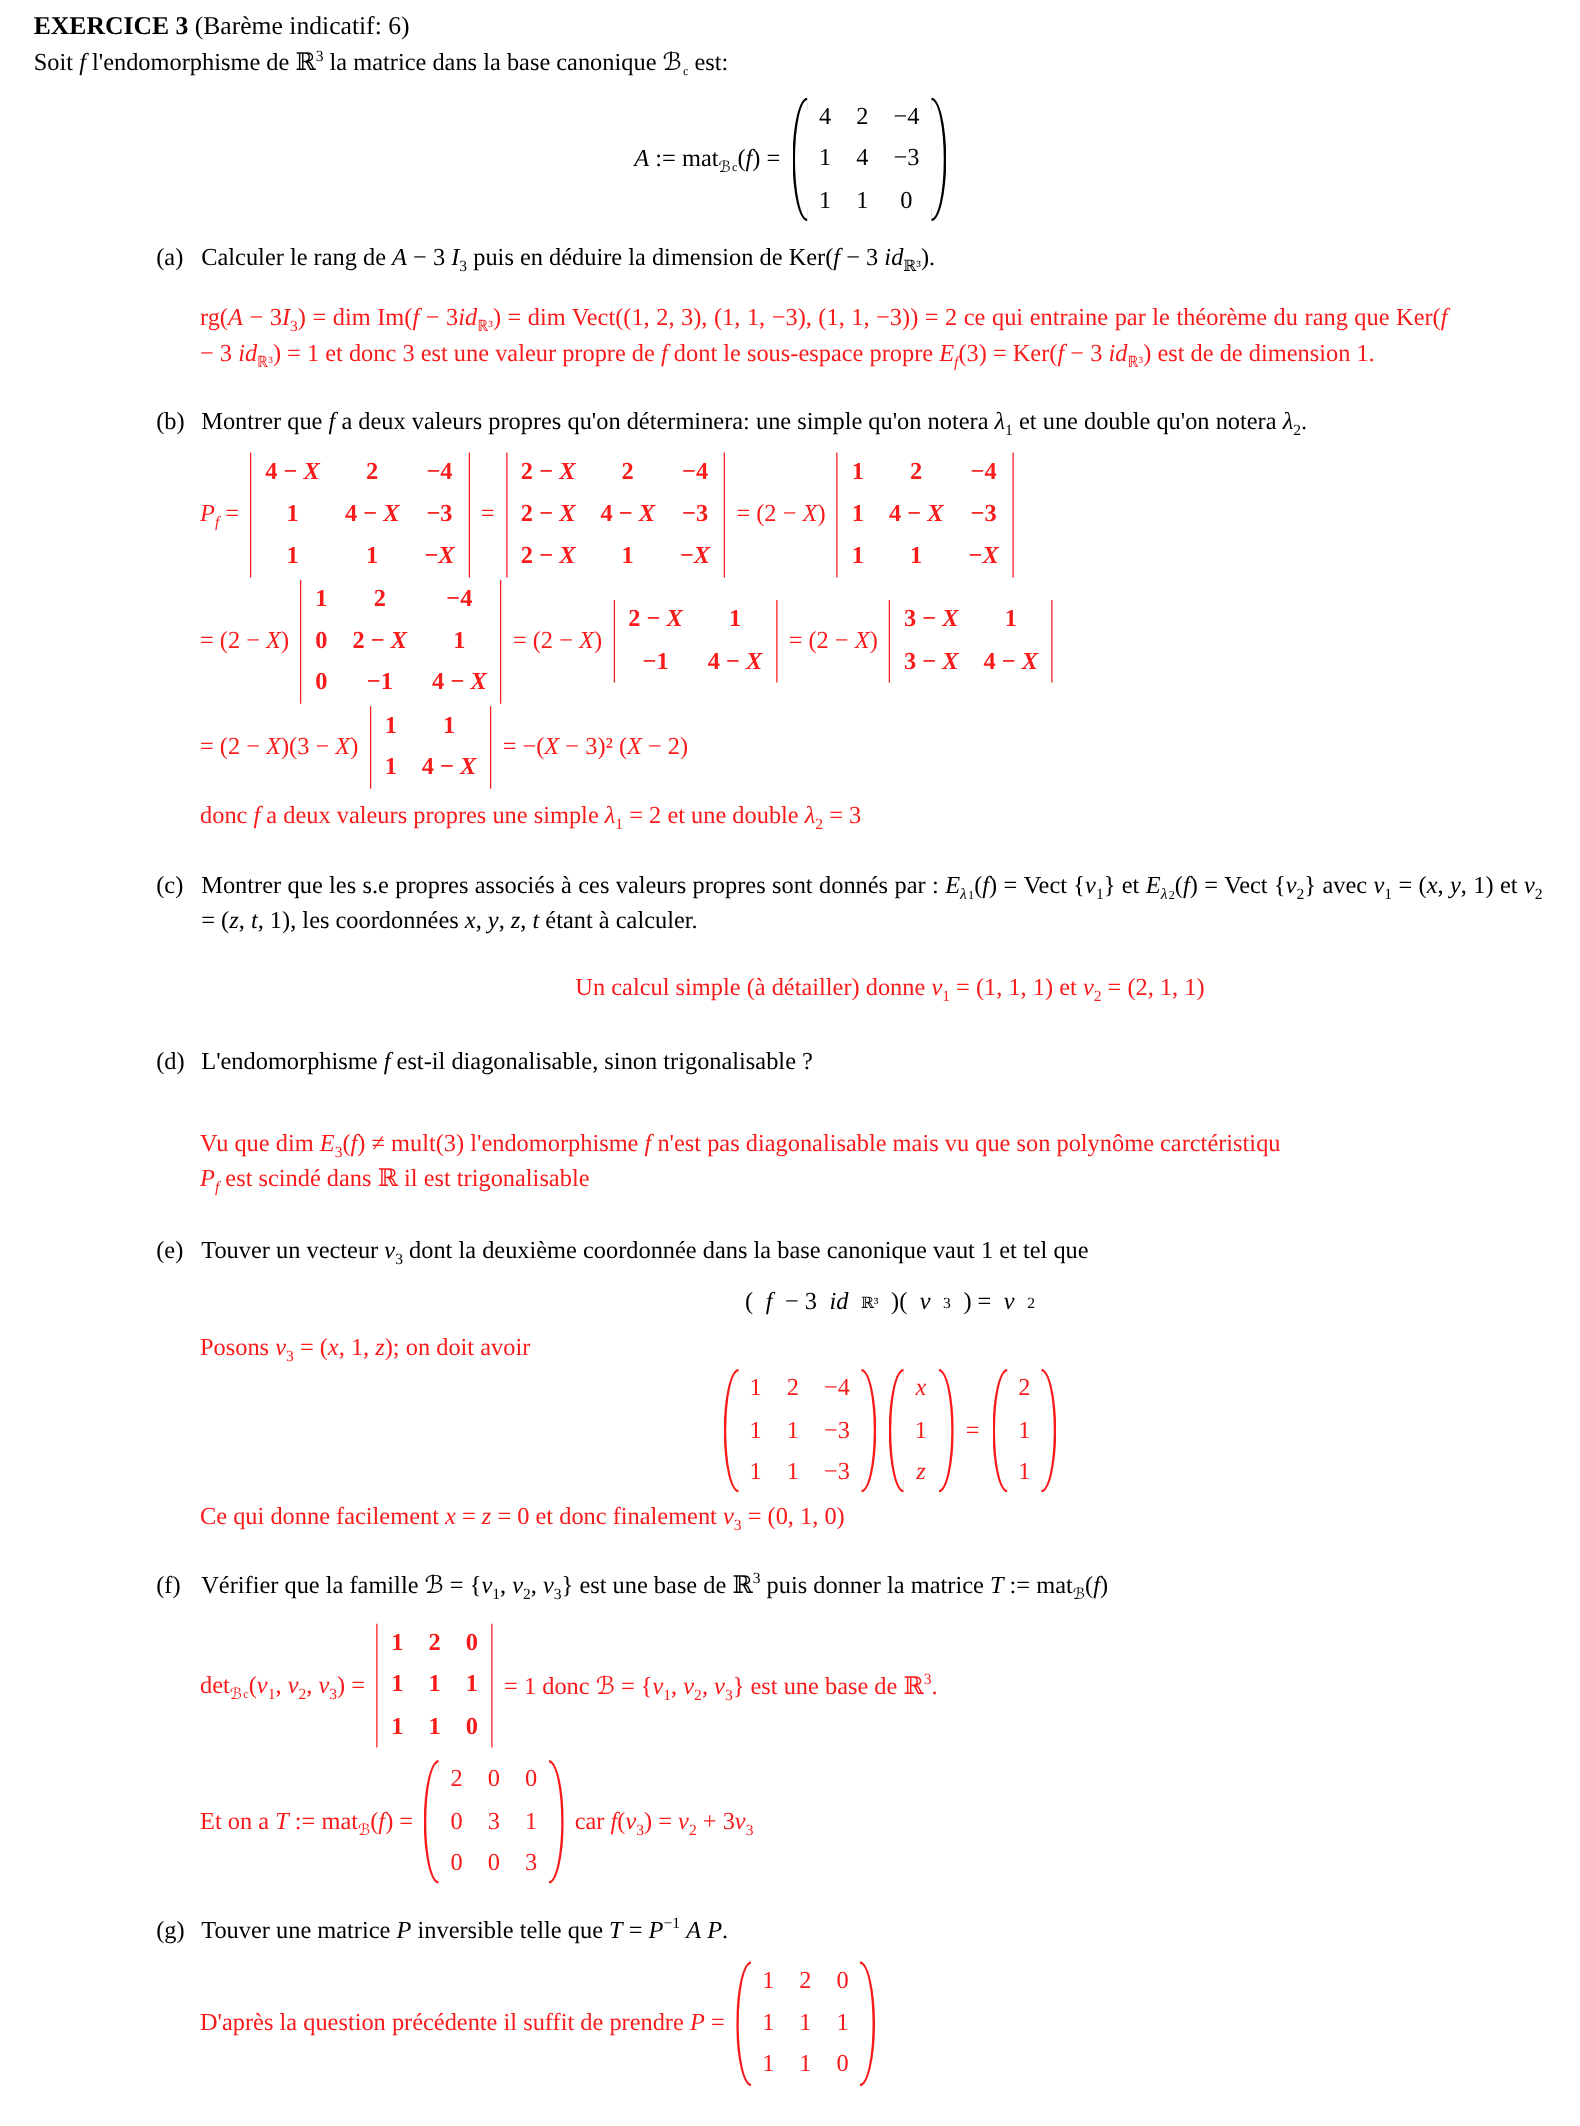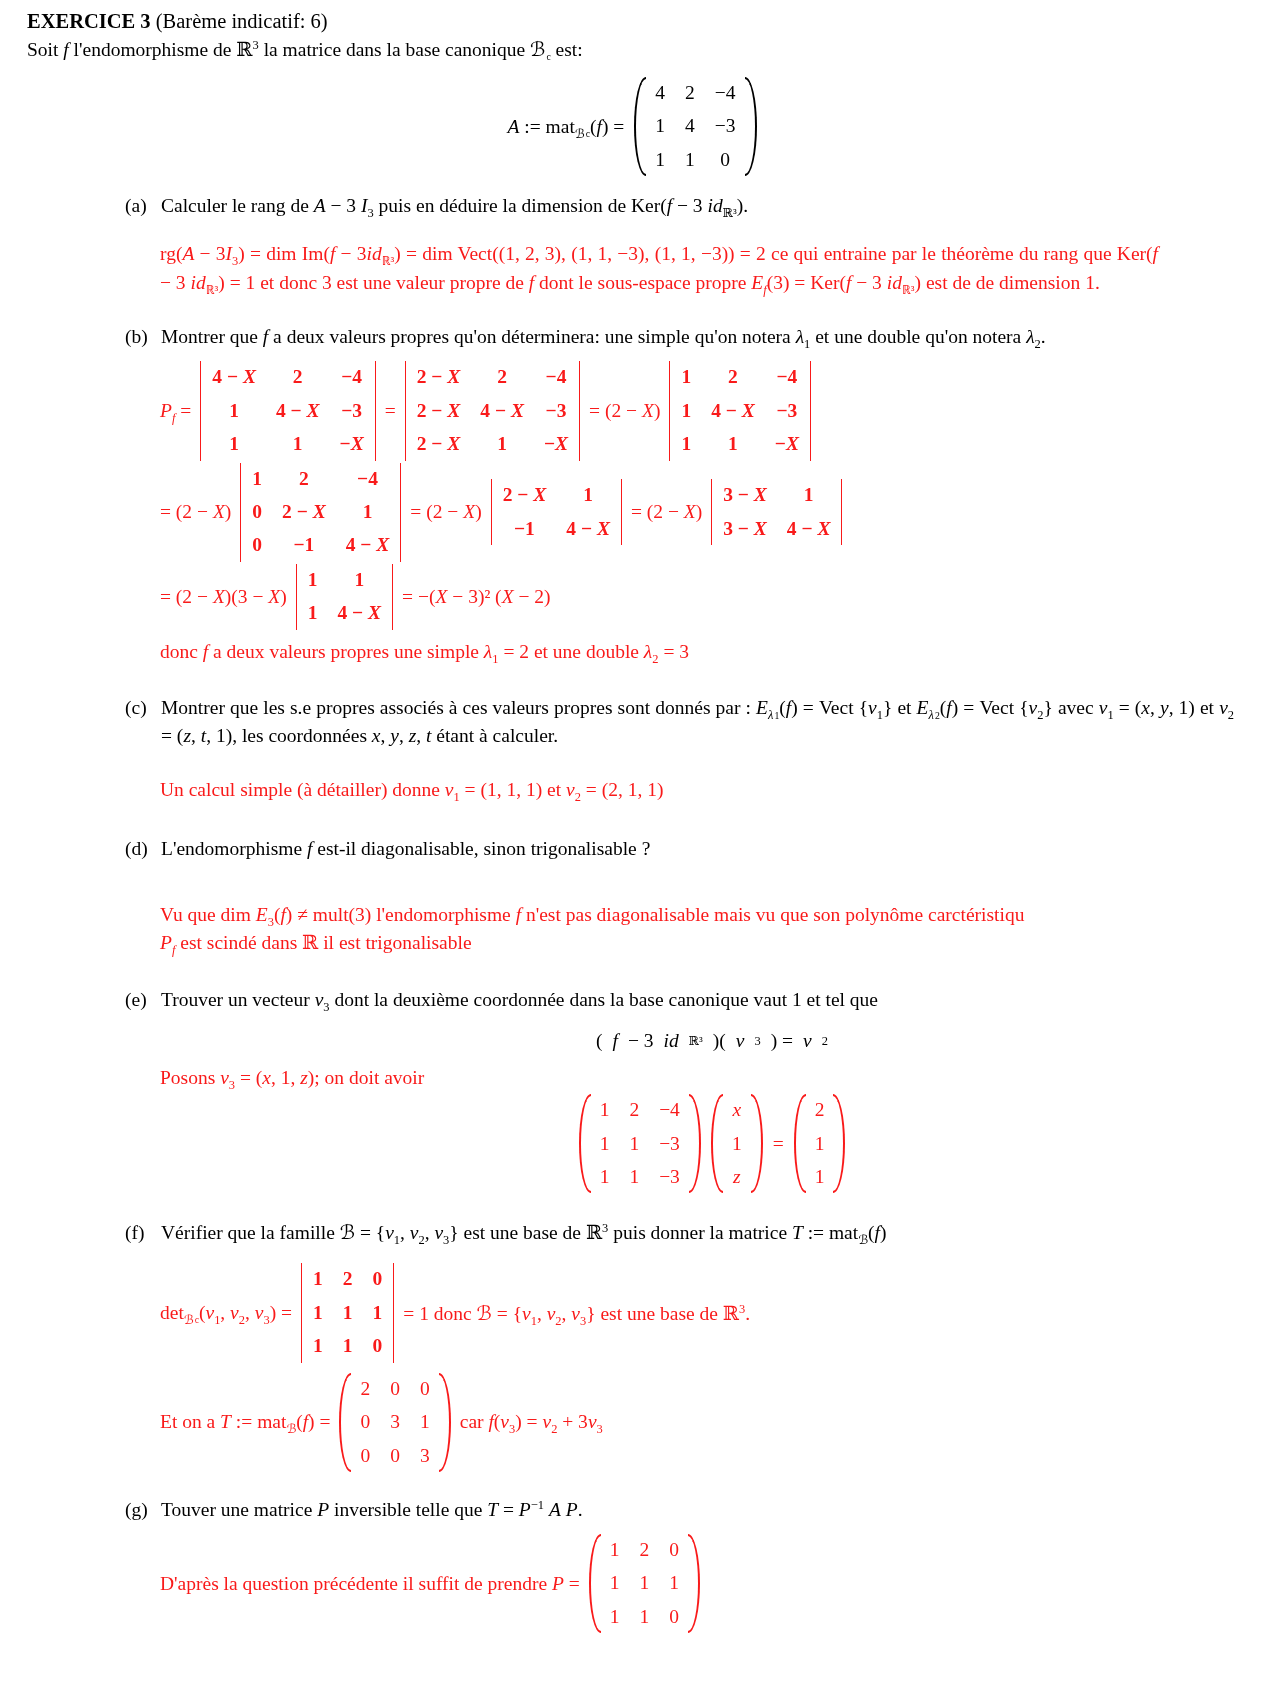--- a/index.html
+++ b/index.html
@@ -37,21 +37,21 @@
   .paren.l{border-left:2px solid currentColor;border-top:2px solid currentColor;border-bottom:2px solid currentColor;
            border-right:none;border-radius:100% 0 0 100% / 50% 0 0 50%;}
   .paren.r{border-right:2px solid currentColor;border-top:2px solid currentColor;border-bottom:2px solid currentColor;
            border-left:none;border-radius:0 100% 100% 0 / 0 50% 50% 0;}
   
   #answer-a{margin-top:20px;}
   #item-b{margin-top:26px;}
   #pf-block{margin-top:10px;}
   #pf-conclusion{margin-top:8px;}
   #item-c{margin-top:28px;}
-  #answer-c{margin-top:26px;}
+  #answer-c{margin-top:26px;text-align:center;}
   #item-d{margin-top:30px;}
   #answer-d{margin-top:38px;}
   #item-e{margin-top:28px;}
   #posons-line{margin-top:12px;}
   #matrix-eq{margin:2px 0 0 160px;display:flex;justify-content:center;align-items:center;gap:10px;color:var(--red,#f91a1a);}
   #e-conclusion{margin-top:6px;}
   #item-f{margin-top:26px;}
   #det-line{margin-top:16px;}
   #t-line{margin-top:10px;}
   #item-g{margin-top:24px;}
@@ -205,21 +205,21 @@
     <div class="itext"><span>L'endomorphisme </span><span class="it">f</span><span> est-il diagonalisable, sinon trigonalisable ?</span></div>
   </div>
 
   <div class="answer" id="answer-d">
     <div class="line"><span>Vu que dim </span><span class="it">E</span><sub>3</sub><span>(</span><span class="it">f</span><span>) ≠ mult(3) l'endomorphisme </span><span class="it">f</span><span> n'est pas diagonalisable mais vu que son polynôme carctéristiqu</span></div>
     <div class="line"><span class="it">P</span><sub class="it">f</sub><span> est scindé dans ℝ il est trigonalisable</span></div>
   </div>
 
   <div class="item" id="item-e">
     <span class="ilabel">(e)</span>
-    <div class="itext"><span>Trouver un vecteur </span><span class="it">v</span><sub>3</sub><span> dont la deuxième coordonnée dans la base canonique vaut 1 et tel que</span></div>
+    <div class="itext"><span>Touver un vecteur </span><span class="it">v</span><sub>3</sub><span> dont la deuxième coordonnée dans la base canonique vaut 1 et tel que</span></div>
   </div>
 
   <div class="display-indent">
       <span>(</span>
       <span class="it">f</span>
       <span> − 3 </span>
       <span class="it">id</span>
       <sub>ℝ³</sub>
       <span>)(</span>
       <span class="it">v</span>
@@ -261,20 +261,21 @@
       <span class="paren l"></span>
       <span class="mgrid" style="grid-template-columns: repeat(1, auto);">
           <span class="mcell"><span>2</span></span>
           <span class="mcell"><span>1</span></span>
           <span class="mcell"><span>1</span></span>
         </span>
       <span class="paren r"></span>
     </span>
   </div>
 
+  <div class="answer line" id="e-conclusion"><span>Ce qui donne facilement </span><span class="it">x</span><span> = </span><span class="it">z</span><span> = 0 et donc finalement </span><span class="it">v</span><sub>3</sub><span> = (0, 1, 0)</span></div>
 
   <div class="item" id="item-f">
     <span class="ilabel">(f)</span>
     <div class="itext nowrap"><span>Vérifier que la famille </span><span>ℬ</span><span> = {</span><span class="it">v</span><sub>1</sub><span>, </span><span class="it">v</span><sub>2</sub><span>, </span><span class="it">v</span><sub>3</sub><span>} est une base de ℝ</span><sup>3</sup><span> puis donner la matrice </span><span class="it">T</span><span> := mat</span><sub>ℬ</sub><span>(</span><span class="it">f</span><span>)</span></div>
   </div>
 
   <div class="answer mline" id="det-line">
     <span class="lead"><span>det</span><sub>ℬ</sub><sub class="ss">c</sub><span>(</span><span class="it">v</span><sub>1</sub><span>, </span><span class="it">v</span><sub>2</sub><span>, </span><span class="it">v</span><sub>3</sub><span>) =</span></span>
     <span class="det">
         <span class="mgrid" style="grid-template-columns: repeat(3, auto);">

